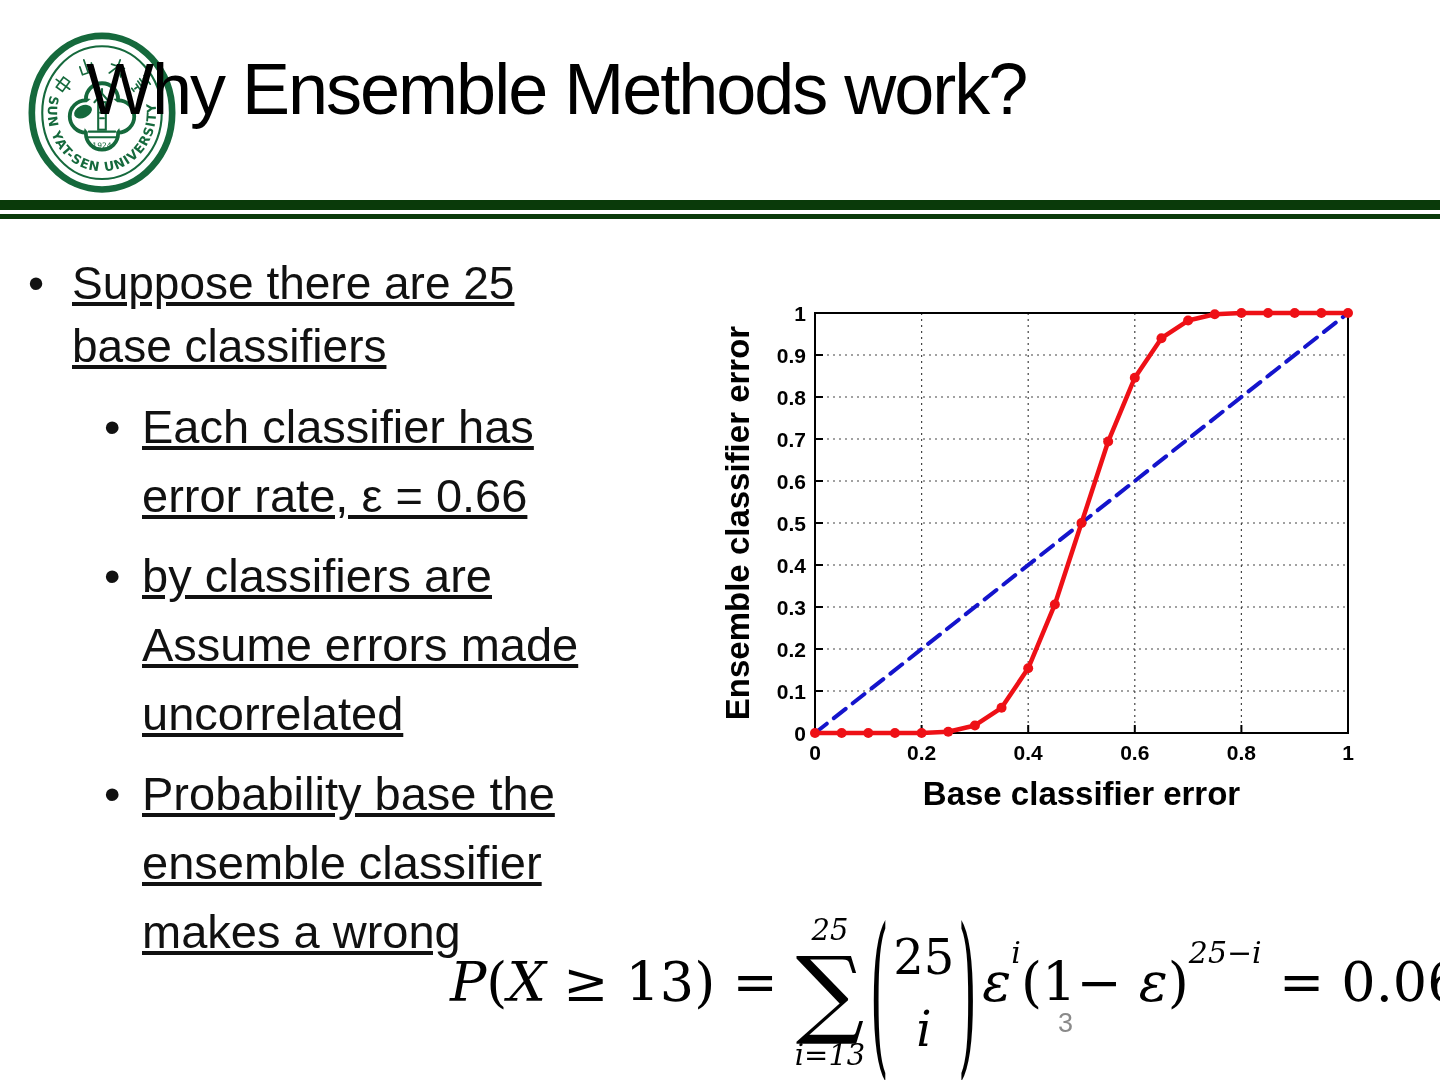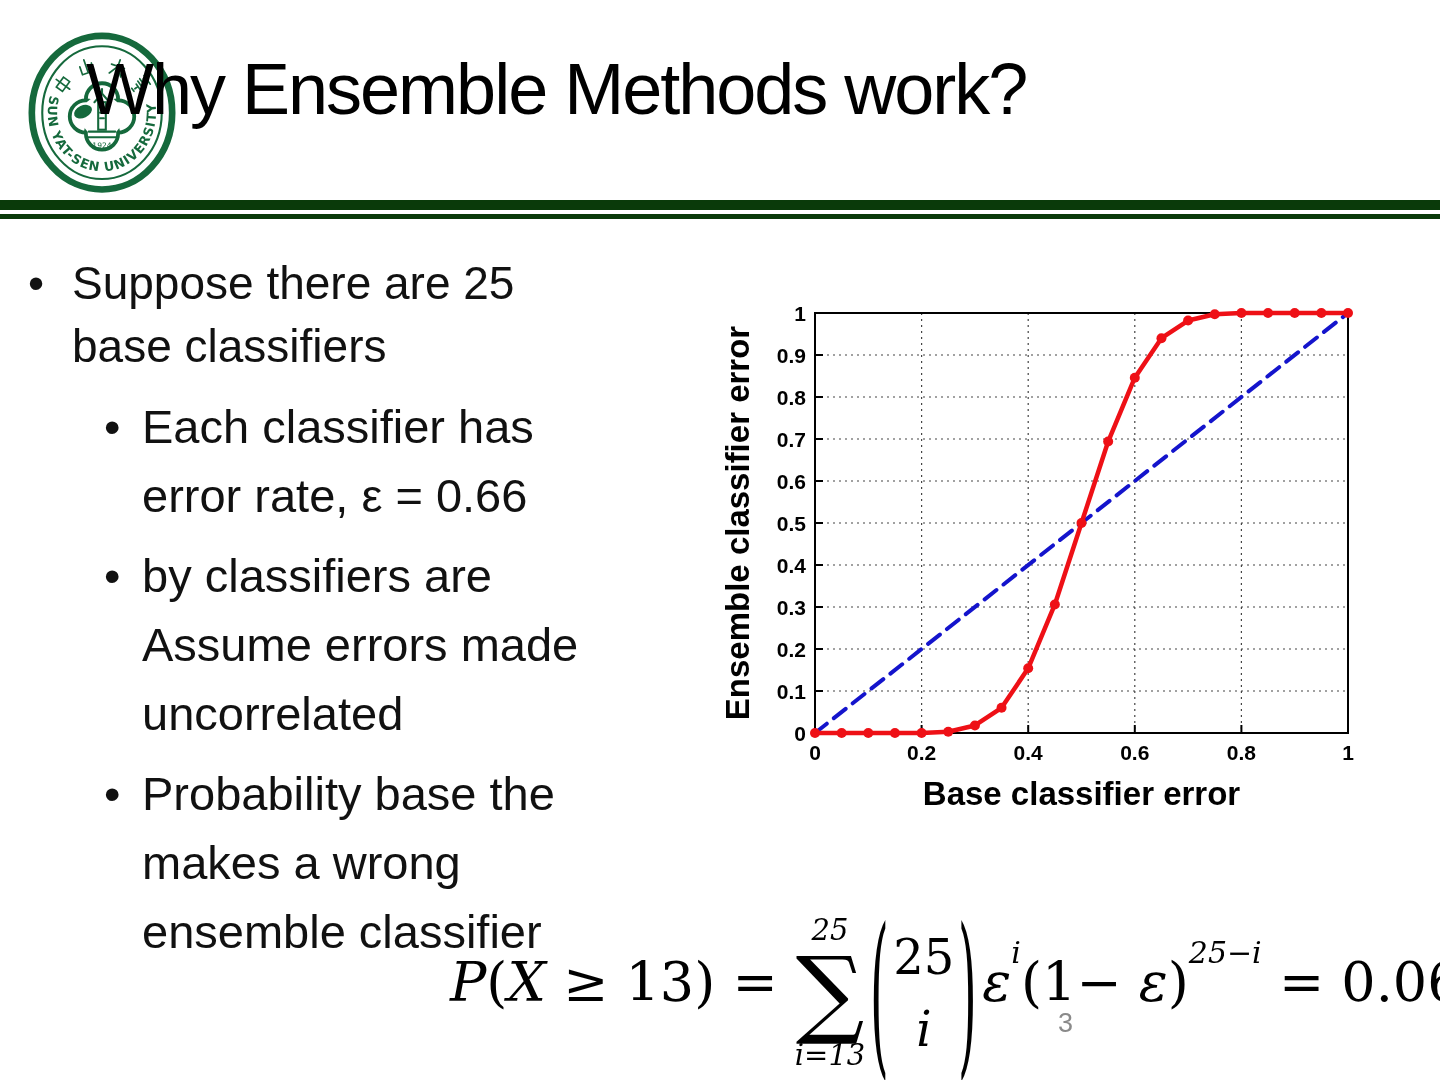--- a/index.html
+++ b/index.html
@@ -16,21 +16,21 @@
   .bar-thin{position:absolute;left:0;top:214px;width:1440px;height:5px;
             background:var(--green_bar);z-index:4;}
 
   
   .bullets{position:absolute;left:28px;top:252px;width:680px;color:var(--body_text);}
   .b-item{display:flex;align-items:flex-start;}
   .b-item.lvl1{font-size:46px;line-height:63px;margin-bottom:14px;}
   .b-item.lvl2{font-size:47px;line-height:69px;margin-left:76px;margin-bottom:11px;}
   .b-dot{flex:0 0 44px;}
   .lvl2 .b-dot{flex:0 0 38px;}
-  .b-text{flex:1;}
+  .b-text{flex:1;text-decoration:underline;}
 
   
   .chart{position:absolute;left:723px;top:294px;width:655px;height:522px;}
   .chart text{fill:#000;}
   .tick-label{font-family:"Liberation Sans",sans-serif;font-size:21px;font-weight:bold;}
   .axis-label{font-family:"Liberation Sans",sans-serif;font-size:33px;font-weight:bold;}
 
   
   .formula{position:absolute;left:450px;top:872px;height:210px;line-height:200px;
            white-space:nowrap;color:#000;font-family:"DejaVu Serif",serif;
@@ -126,22 +126,22 @@
         <div class="b-text">
           <div>by classifiers are</div>
           <div>Assume errors made</div>
           <div>uncorrelated</div>
         </div>
       </div>
       <div class="b-item lvl2">
         <span class="b-dot">•</span>
         <div class="b-text">
           <div>Probability base the</div>
+          <div>ensemble classifier</div>
           <div>makes a wrong</div>
-          <div>ensemble classifier</div>
         </div>
       </div>
     </div>
 
   <svg id="chart" class="chart" viewBox="0 0 655 522">
       <line x1="198.60000000000002" y1="19" x2="198.60000000000002" y2="439" stroke="#444" stroke-width="1.2" stroke-dasharray="2,4"></line>
       <line x1="305.20000000000005" y1="19" x2="305.20000000000005" y2="439" stroke="#444" stroke-width="1.2" stroke-dasharray="2,4"></line>
       <line x1="411.8" y1="19" x2="411.8" y2="439" stroke="#444" stroke-width="1.2" stroke-dasharray="2,4"></line>
       <line x1="518.4000000000001" y1="19" x2="518.4000000000001" y2="439" stroke="#444" stroke-width="1.2" stroke-dasharray="2,4"></line>
       <line x1="92" y1="397" x2="625" y2="397" stroke="#444" stroke-width="1.2" stroke-dasharray="2,4"></line>

